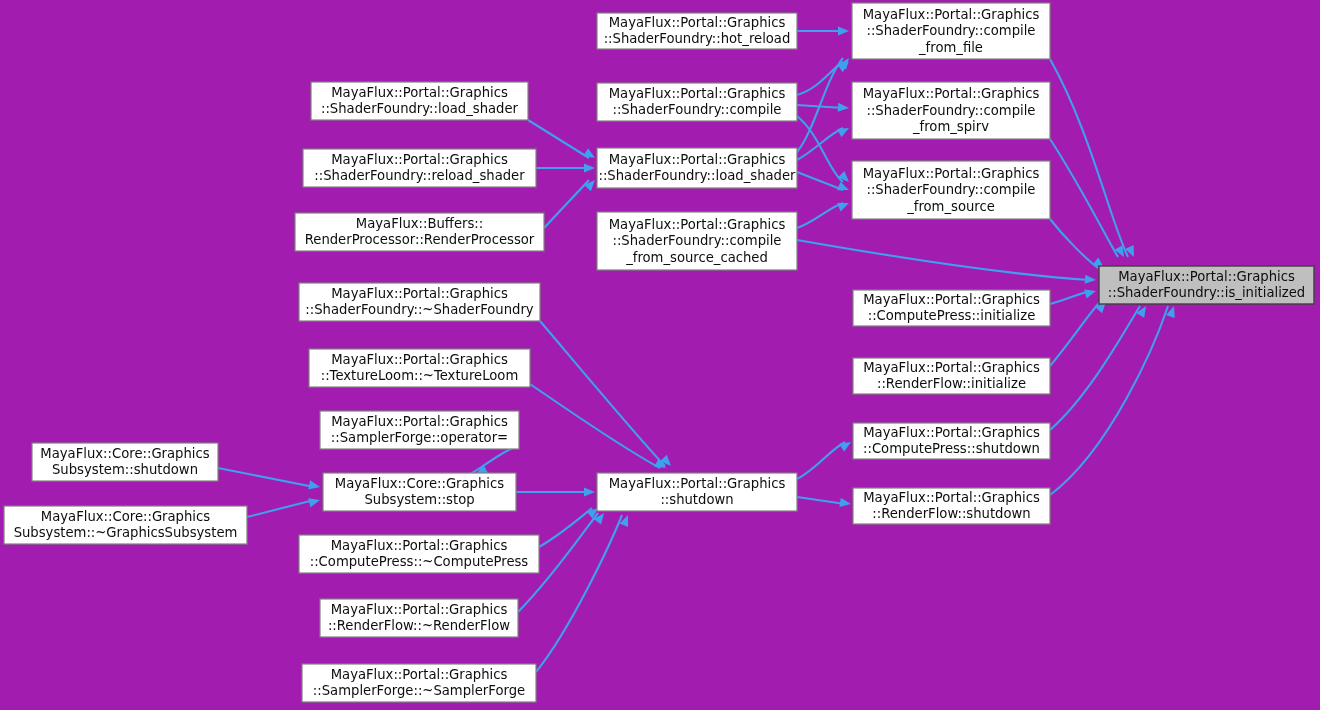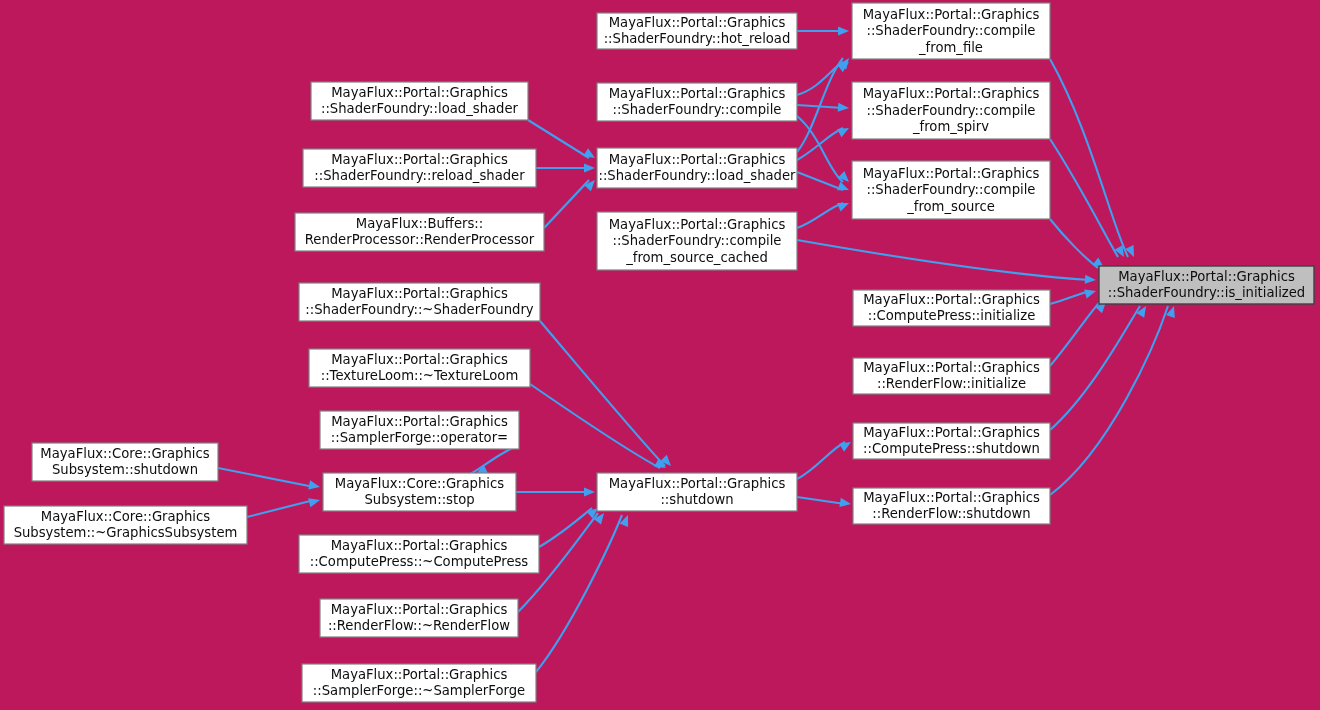--- a/index.html
+++ b/index.html
@@ -4,21 +4,21 @@
 <style>
   html, body {
     margin: 0;
     padding: 0;
     background: #000000;
   }
   #canvas-wrap {
     position: relative;
     width: 1320px;
     height: 710px;
-    background: #be185d;
+    background: #a21caf;
     overflow: hidden;
   }
   svg#graph {
     position: absolute;
     top: 0;
     left: 0;
     width: 1320px;
     height: 710px;
     display: block;
   }

